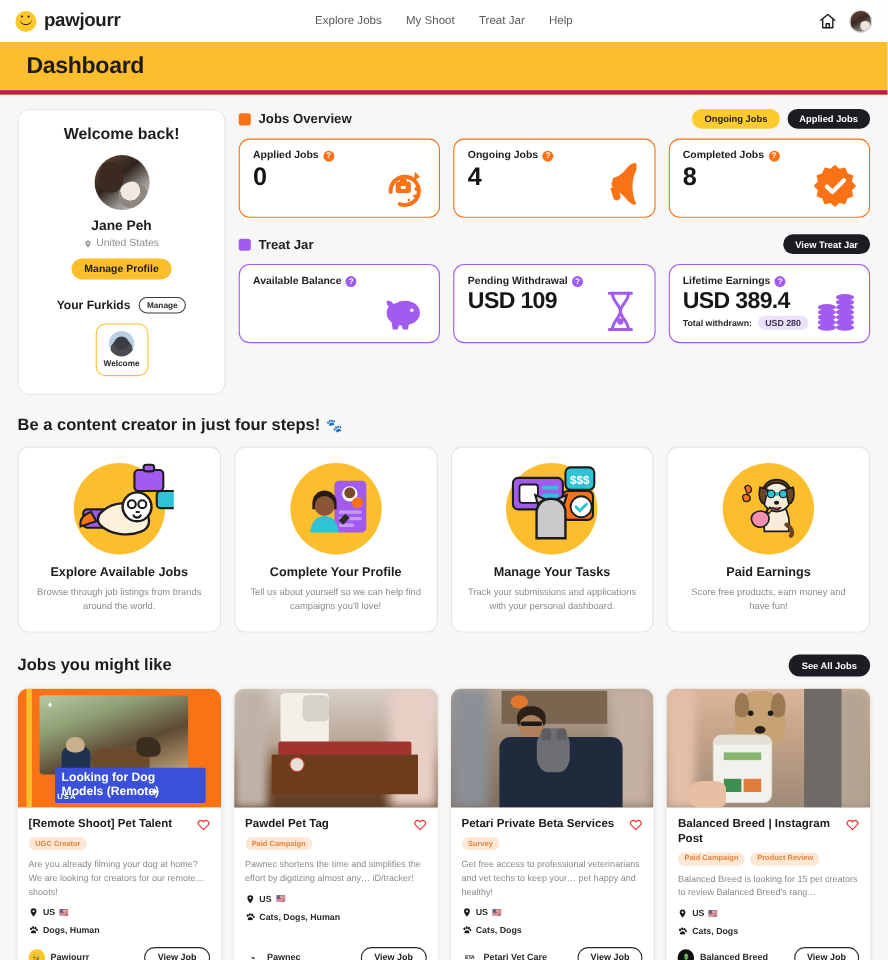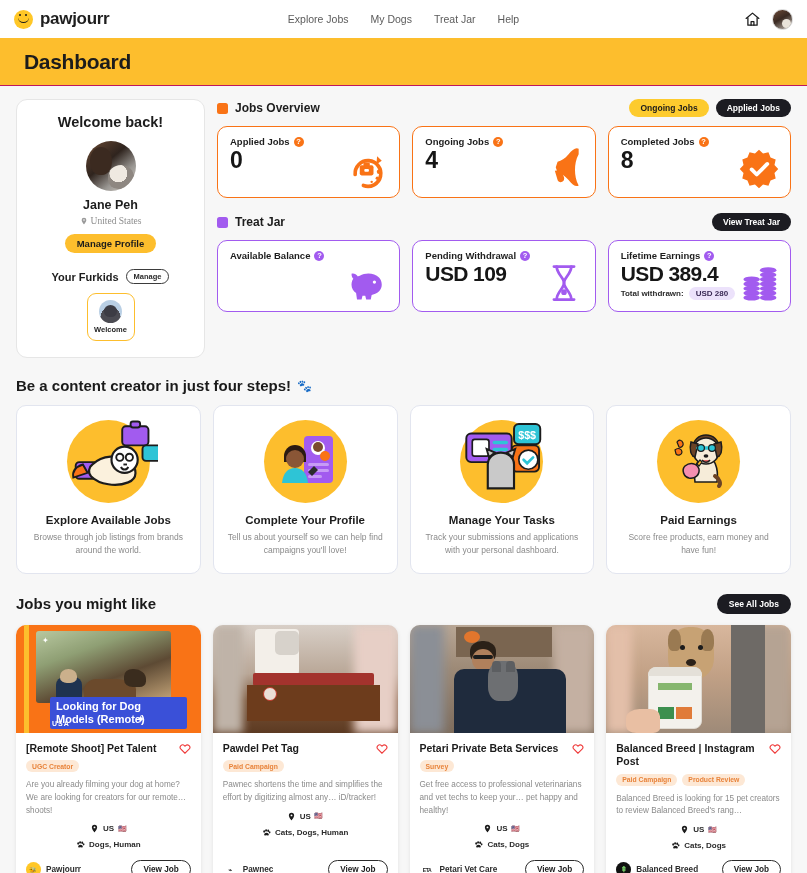--- a/index.html
+++ b/index.html
@@ -55,21 +55,21 @@
   }
   .avatar-nav::after{
     content:""; position:absolute; right:1px; bottom:1px; width:9px; height:9px;
     border-radius:50%; background:#e9e3da;
   }
 
   
   .page-header {
     height: 48px; background: #FDBE2D;
     display: flex; align-items: center; padding: 0 24px;
-    border-bottom: 1px solid #be185d;
+    border-bottom: 4px solid #be185d;
   }
   .page-header h1 {
     font-size: 21px; font-weight: 700; color: #1c1c1c; letter-spacing: -.3px;
   }
 
   
   .content { padding: 13px 16px 0 16px; }
   .top-grid { display: flex; gap: 12px; align-items: flex-start; }
 
   
@@ -89,21 +89,21 @@
     border-radius:50% 50% 45% 45%; background:#3b2a20;
   }
   .avatar-big::after{
     content:""; position:absolute; right:2px; bottom:2px; width:26px; height:24px;
     border-radius:50% 50% 40% 40%;
     background: radial-gradient(circle at 40% 35%, #efe9e1 0 40%, #8e8781 41% 100%);
   }
   .profile-name { font-size: 12.5px; font-weight: 700; color: #1d1d1d; }
   .profile-loc {
     font-size: 9.5px; color: #8d8d8d; margin-top: 4px;
-    display: flex; align-items: center; justify-content: center; gap: 3px; font-family: Liberation Serif, serif;
+    display: flex; align-items: center; justify-content: center; gap: 3px;
   }
   .pin { width: 8px; height: 8px; display: block; }
   .btn-manage-profile {
     margin-top: 8px; display: inline-block;
     background: #FDBE2D; color: #1c1c1c;
     font-size: 9.5px; font-weight: 700;
     padding: 4px 12px; border-radius: 20px; border: none; cursor: pointer;
     font-family: inherit;
   }
   .furkids-head {
@@ -233,21 +233,21 @@
   .tag-row { display: flex; gap: 5px; margin-top: 5px; flex-wrap: wrap; }
   .tag {
     font-size: 6.8px; font-weight: 700; color: #E8833A;
     background: #fde8d5; border-radius: 20px; padding: 2.5px 6px; white-space: nowrap;
   }
   .job-desc {
     font-size: 8.2px; color: #8b8b8b; line-height: 1.55; margin-top: 7px;
   }
   .meta {
     display: flex; align-items: center; gap: 4px;
-    font-size: 8px; font-weight: 700; color: #2b2b2b; margin-top: 7px; justify-content: center;
+    font-size: 8px; font-weight: 700; color: #2b2b2b; margin-top: 7px;
   }
   .meta .ic { width: 9px; height: 9px; flex: none; }
   .job-foot {
     display: flex; align-items: center; gap: 5px; margin-top: auto; padding-top: 10px;
   }
   .brand-logo {
     width: 15px; height: 15px; border-radius: 50%; flex: none;
     display: flex; align-items: center; justify-content: center;
     font-size: 6px; font-weight: 700; overflow: hidden;
   }
@@ -265,21 +265,21 @@
 
 <div class="page">
 
   <div class="topbar">
     <div class="brand">
       <span class="brand-mark"></span>
       <span class="brand-name">pawjourr</span>
     </div>
     <nav class="nav-links">
       <a href="#">Explore Jobs</a>
-      <a href="#">My Dogs</a>
+      <a href="#">My Shoot</a>
       <a href="#">Treat Jar</a>
       <a href="#">Help</a>
     </nav>
     <div class="topbar-right">
       <svg class="home-icon" viewBox="0 0 24 24" fill="none" stroke="#1c1c1c" stroke-width="1.8" stroke-linecap="round" stroke-linejoin="round">
         <path d="M3 10.5 12 3l9 7.5"></path>
           <path d="M5.5 9.6V20h13V9.6"></path>
           <path d="M10 20v-5h4v5"></path>
       </svg>
       <div class="avatar-nav"></div>

